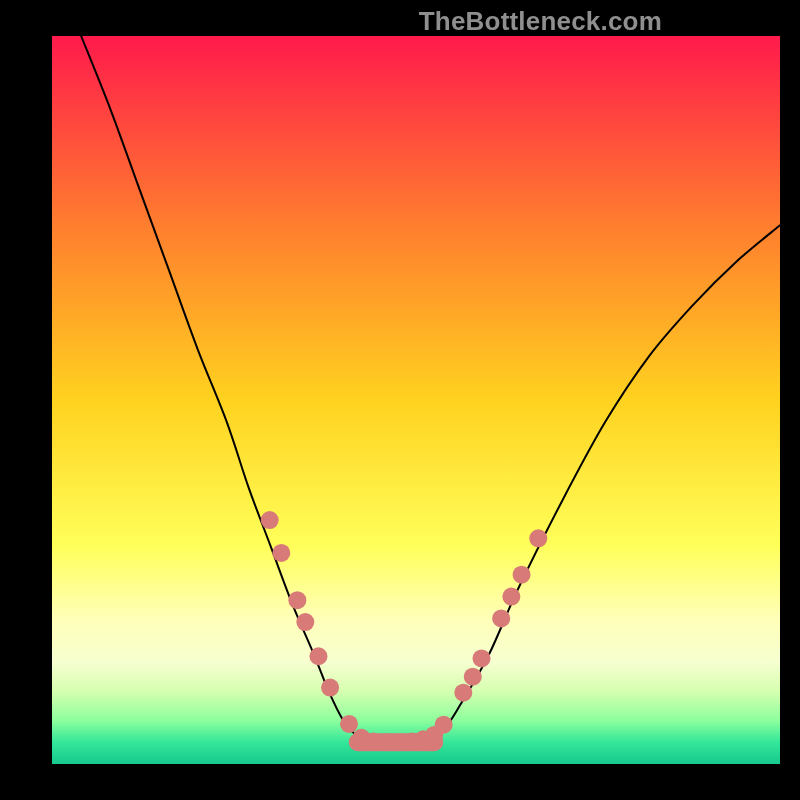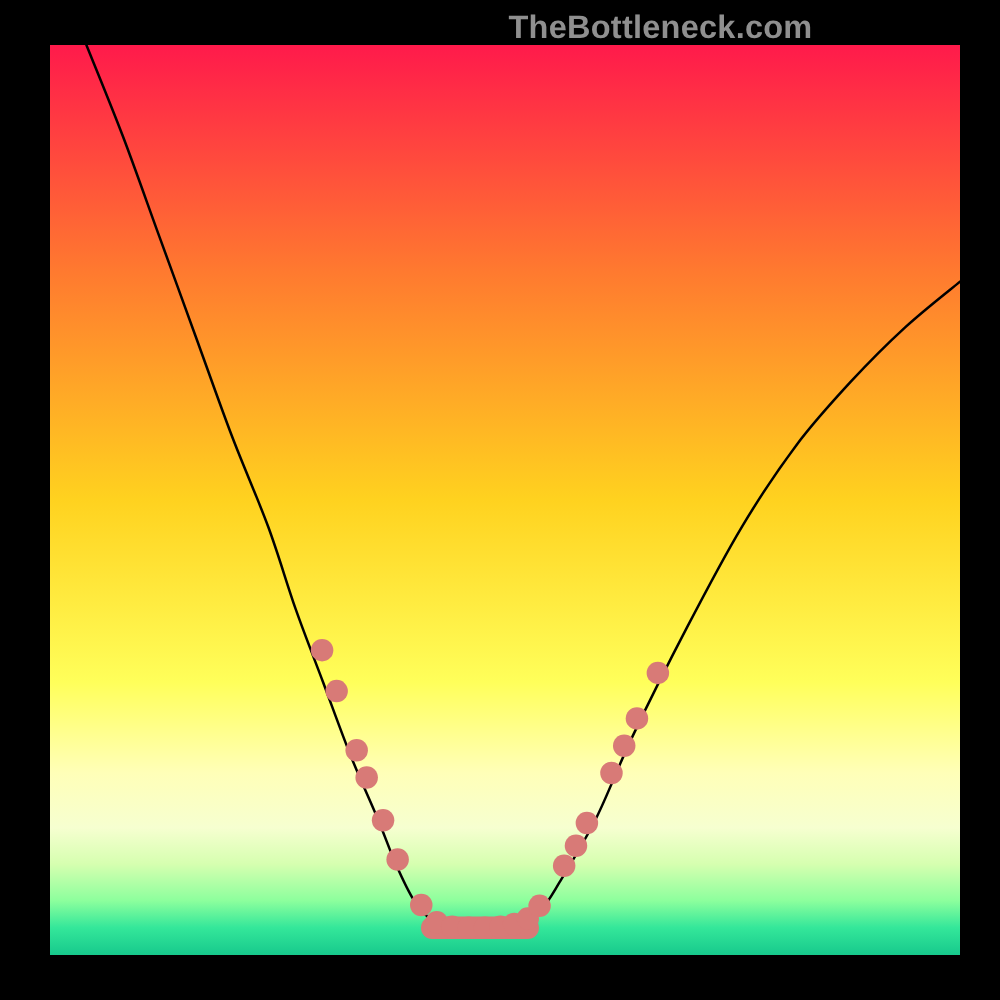--- a/index.html
+++ b/index.html
@@ -5,21 +5,21 @@
   html, body {
     margin: 0;
     padding: 0;
     width: 800px;
     height: 800px;
     background: #000;
     overflow: hidden;
   }
   .frame {
     position: absolute;
-    left: 4px;
+    left: 16px;
     top: 0;
     width: 656px;
     height: 800px;
     background: #000;
     text-align: right;
   }
   .plot {
     position: absolute;
     left: 36px;
     top: 36px;

